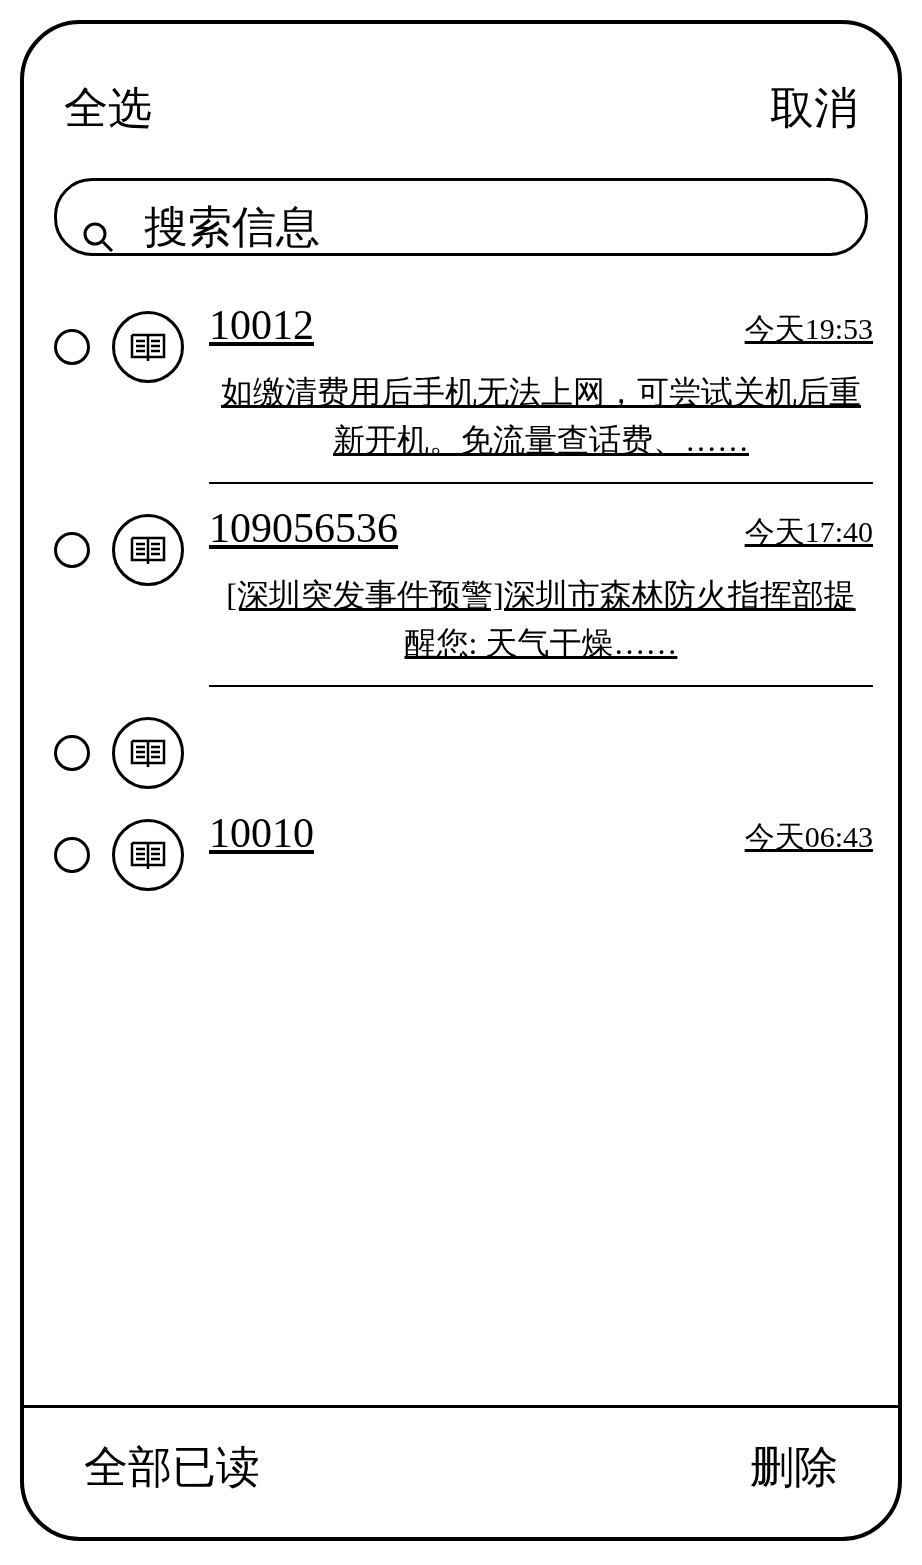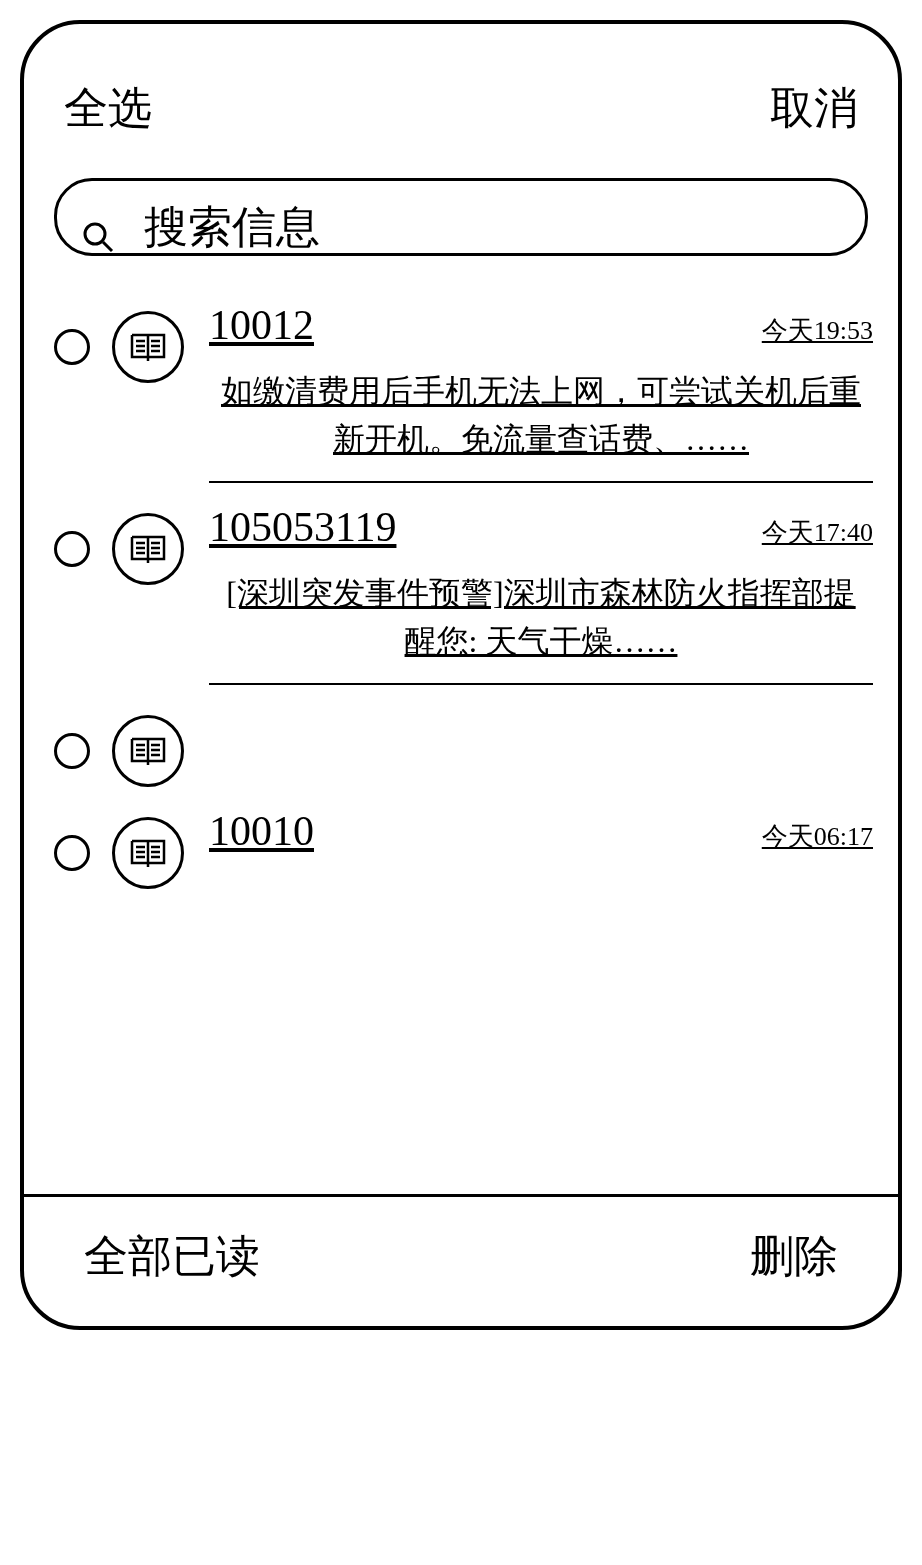--- a/index.html
+++ b/index.html
@@ -12,21 +12,21 @@
       background: #fff;
       width: 922px;
       height: 1565px;
       position: relative;
     }
     .phone-frame {
       position: absolute;
       top: 20px;
       left: 20px;
       width: 882px;
-      height: 1310px;
+      height: 1521px;
       border: 4px solid #000;
       border-radius: 60px;
       display: flex;
       flex-direction: column;
       overflow: hidden;
     }
     .header {
       display: flex;
       justify-content: space-between;
       align-items: center;
@@ -115,21 +115,21 @@
       display: flex;
       justify-content: space-between;
       align-items: baseline;
       margin-bottom: 18px;
     }
     .sender {
       font-size: 42px;
       font-family: "Times New Roman", serif;
     }
     .timestamp {
-      font-size: 26px;
+      font-size: 30px;
     }
     .preview {
       font-size: 32px;
       text-align: center;
       line-height: 1.5;
       padding: 0 10px;
     }
     .footer {
       border-top: 3px solid #000;
       display: flex;
@@ -182,21 +182,21 @@
 
     <div class="message-item">
       <div class="checkbox"></div>
       <div class="avatar">
         <svg viewBox="0 0 40 32" fill="none" stroke="#000" stroke-width="2.5">
           <path d="M4 4 L4 26 L20 26 L20 30 L20 26 L36 26 L36 4 L20 4 L20 26 M20 4 L4 4 M8 10 L17 10 M8 15 L17 15 M8 20 L17 20 M23 10 L32 10 M23 15 L32 15 M23 20 L32 20"></path>
         </svg>
       </div>
       <div class="message-content">
         <div class="message-top">
-          <span class="sender">105053119</span>
+          <span class="sender">109056536</span>
           <span class="timestamp">今天17:40</span>
         </div>
         <div class="preview">[深圳突发事件预警]深圳市森林防火指挥部提醒您: 天气干燥……</div>
       </div>
     </div>
 
     <div class="message-item">
       <div class="checkbox"></div>
       <div class="avatar">
         <svg viewBox="0 0 40 32" fill="none" stroke="#000" stroke-width="2.5">
@@ -208,21 +208,21 @@
     <div class="message-item">
       <div class="checkbox"></div>
       <div class="avatar">
         <svg viewBox="0 0 40 32" fill="none" stroke="#000" stroke-width="2.5">
           <path d="M4 4 L4 26 L20 26 L20 30 L20 26 L36 26 L36 4 L20 4 L20 26 M20 4 L4 4 M8 10 L17 10 M8 15 L17 15 M8 20 L17 20 M23 10 L32 10 M23 15 L32 15 M23 20 L32 20"></path>
         </svg>
       </div>
       <div class="message-content">
         <div class="message-top">
           <span class="sender">10010</span>
-          <span class="timestamp">今天06:17</span>
+          <span class="timestamp">今天06:43</span>
         </div>
       </div>
     </div>
 
   </div>
 
   <div class="footer">
     <span class="footer-btn">全部已读</span>
     <span class="footer-btn">删除</span>
   </div>

